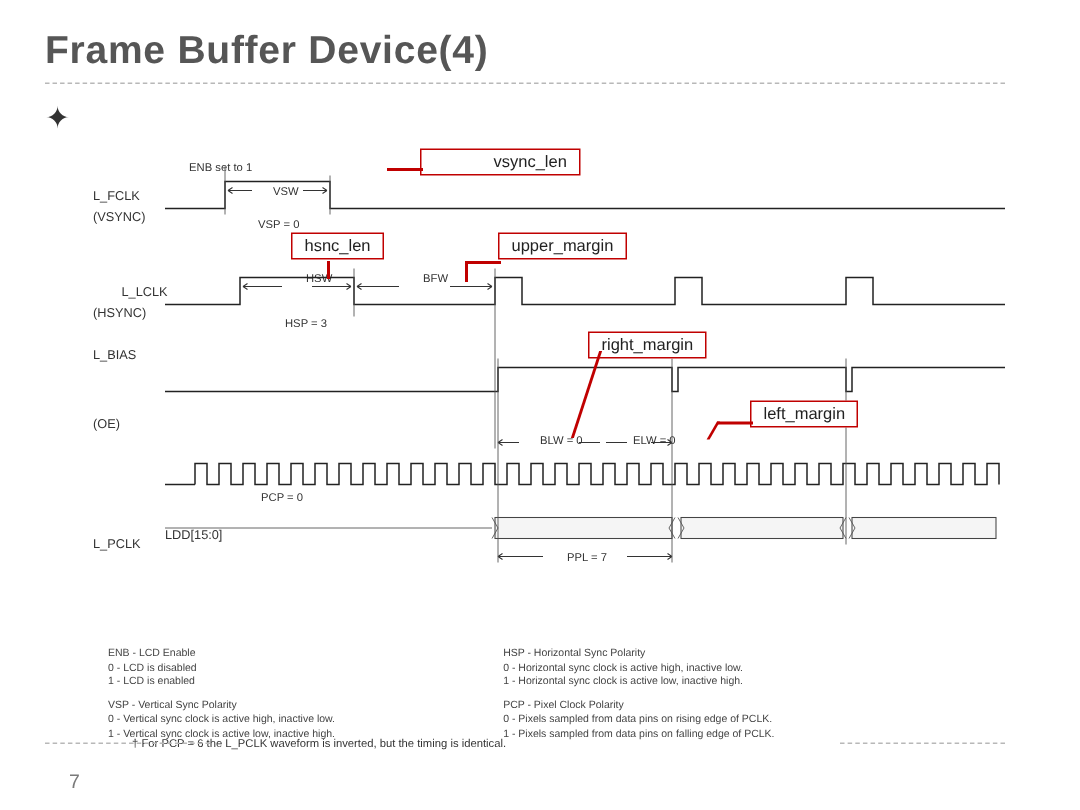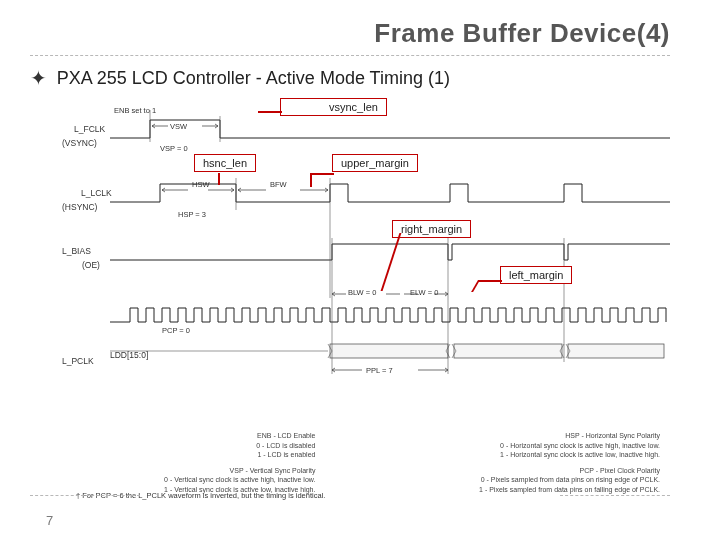--- a/index.html
+++ b/index.html
@@ -11,21 +11,20 @@
     font-family: Arial, Helvetica, sans-serif;
     color: #222;
     overflow: hidden;
   }
   .slide {
     position: relative;
     width: 700px;
     height: 540px;
     box-sizing: border-box;
     padding: 18px 30px 0 30px;
-    text-align: right;
   }
   .title {
     font-size: 26px;
     font-weight: 700;
     color: #565656;
     letter-spacing: 0.5px;
   }
   .hr {
     margin-top: 6px;
     border: none;
@@ -50,21 +49,21 @@
     width: 600px;
     height: 350px;
   }
   .sig-label {
     position: absolute;
     font-size: 8.5px;
     font-family: Arial, sans-serif;
     color: #333;
     white-space: nowrap;
   }
-  .tiny { font-size: 7.5px; }
+  .tiny { font-size: 7.5px; margin-left: 12px; }
   .callout {
     position: absolute;
     background: #fff;
     border: 1.5px solid #c00000;
     font-size: 11px;
     padding: 2px 8px;
     white-space: nowrap;
   }
   .callout-line {
     position: absolute;
@@ -104,31 +103,30 @@
   svg .dbox { stroke:#444; stroke-width:0.7; fill:#f5f5f5; }
 </style>
 </head>
 <body>
 
 <div class="slide">
   <div class="title">Frame Buffer Device(4)</div>
   <hr class="hr">
   <div class="sub">
     <span class="bullet">✦</span>
-    <span>PXA 255 LCD Controller - Active Mode Timing (1)</span>
   </div>
 
   <div class="diagram-wrap">
 
-    <div class="sig-label" style="left:-8px; top:26px;margin-left:12px;">L_FCLK</div>
+    <div class="sig-label" style="left:-8px; top:26px;">L_FCLK</div>
     <div class="sig-label" style="left:-8px; top:40px;">(VSYNC)</div>
     <div class="sig-label" style="left:-8px; top:90px;padding-left:19px;">L_LCLK</div>
     <div class="sig-label" style="left:-8px; top:104px;">(HSYNC)</div>
-    <div class="sig-label" style="left:-8px; top:148px;">L_BIAS</div>
-    <div class="sig-label" style="left:-8px; top:162px;margin-left:20px;">(OE)</div>
+    <div class="sig-label" style="left:-8px; top:132px;">L_BIAS</div>
+    <div class="sig-label" style="left:-8px; top:178px;">(OE)</div>
     <div class="sig-label" style="left:-8px; top:214px;margin-top:44px;">L_PCLK</div>
     <div class="sig-label" style="left:-8px; top:252px;padding-left:48px;">LDD[15:0]</div>
 
     <div class="sig-label tiny" style="left:44px; top:8px;">ENB set to 1</div>
     <div class="sig-label tiny" style="left:100px; top:24px;">VSW</div>
     <div class="sig-label tiny" style="left:90px; top:46px;">VSP = 0</div>
     <div class="sig-label tiny" style="left:122px; top:82px;">HSW</div>
     <div class="sig-label tiny" style="left:200px; top:82px;">BFW</div>
     <div class="sig-label tiny" style="left:108px; top:112px;">HSP = 3</div>
     <div class="sig-label tiny" style="left:278px; top:190px;">BLW = 0</div>

